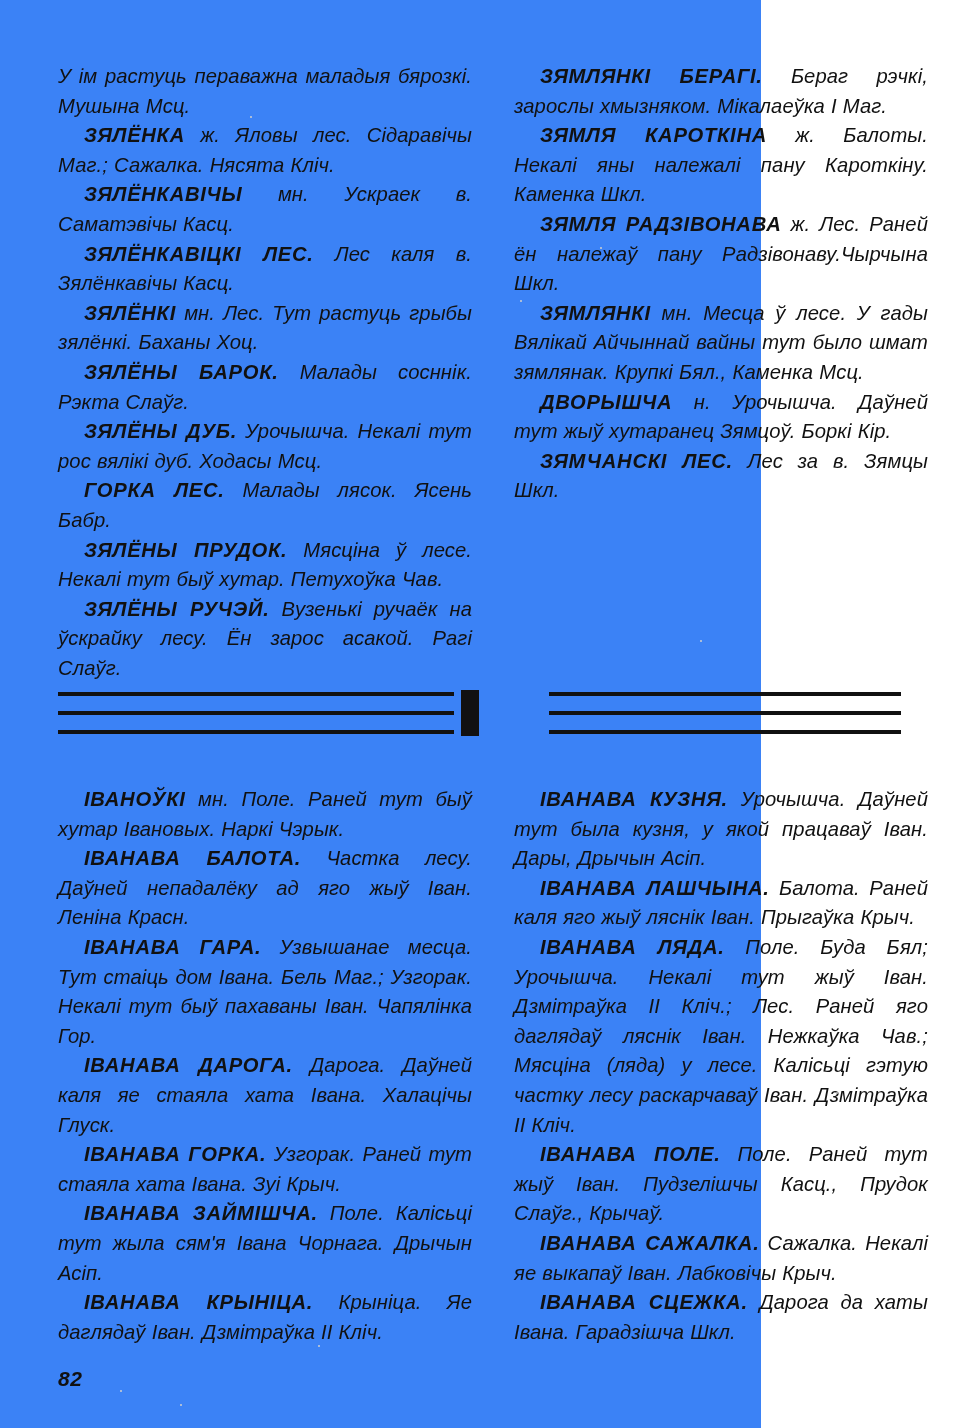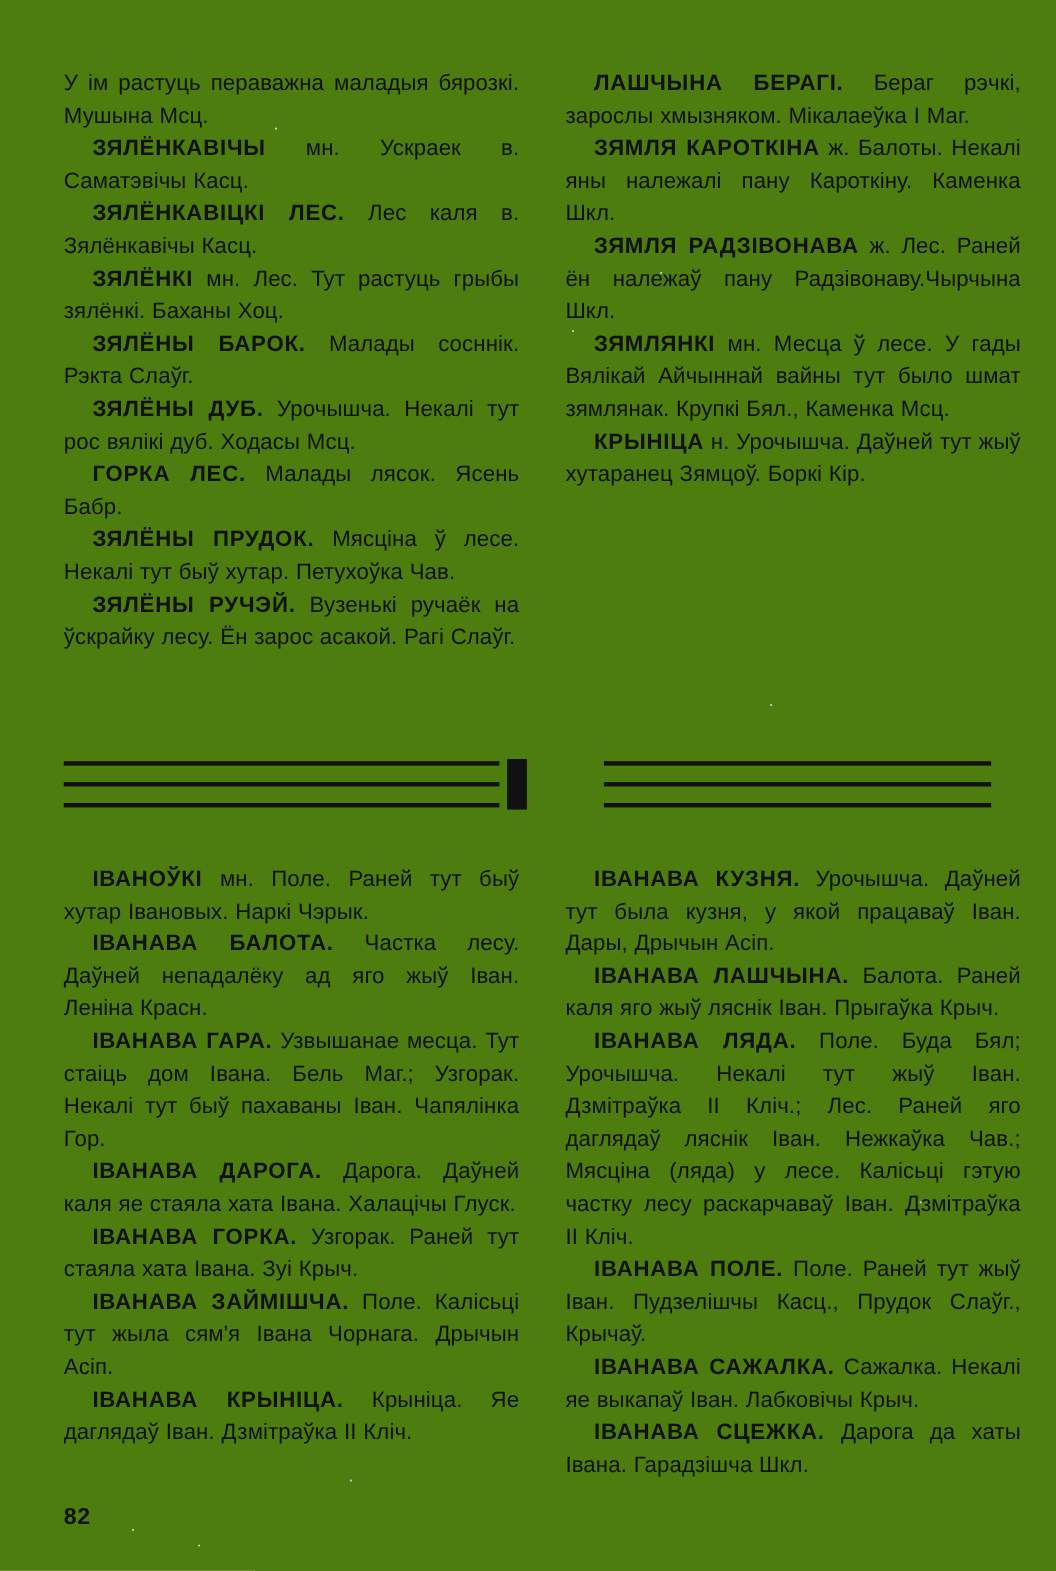--- a/index.html
+++ b/index.html
@@ -14,23 +14,24 @@
     font-family: "Liberation Sans", "DejaVu Sans", sans-serif;
     color: #111111;
     position: relative;
     overflow: hidden;
   }
 
   .page {
     position: absolute;
     left: 0;
     top: 0;
-    width: 960px;
+    width: 761px;
     height: 1428px;
-    background: #4d7c0f;
+    background: #3b82f6;
+    font-style: italic;
   }
 
   
   .section {
     position: absolute;
     display: flex;
     gap: 42px;
   }
 
   .column {
@@ -129,35 +130,37 @@
   }
 </style>
 </head>
 <body>
 
 <div class="page">
 
   <div class="section" id="section-z">
     <div class="column">
         <p class="entry cont"><span class="entry-body">У ім растуць пераважна маладыя бярозкі. Мушына Мсц.</span></p>
+        <p class="entry"><span class="headword">ЗЯЛЁНКА</span><span class="entry-body"> ж. Яловы лес. Сідаравічы Маг.; Сажалка. Нясята Кліч.</span></p>
         <p class="entry"><span class="headword">ЗЯЛЁНКАВІЧЫ</span><span class="entry-body"> мн. Ускраек в. Саматэвічы Касц.</span></p>
         <p class="entry"><span class="headword">ЗЯЛЁНКАВІЦКІ ЛЕС.</span><span class="entry-body"> Лес каля в. Зялёнкавічы Касц.</span></p>
         <p class="entry"><span class="headword">ЗЯЛЁНКІ</span><span class="entry-body"> мн. Лес. Тут растуць грыбы зялёнкі. Баханы Хоц.</span></p>
         <p class="entry"><span class="headword">ЗЯЛЁНЫ БАРОК.</span><span class="entry-body"> Малады сосннік. Рэкта Слаўг.</span></p>
         <p class="entry"><span class="headword">ЗЯЛЁНЫ ДУБ.</span><span class="entry-body"> Урочышча. Некалі тут рос вялікі дуб. Ходасы Мсц.</span></p>
         <p class="entry"><span class="headword">ГОРКА ЛЕС.</span><span class="entry-body"> Малады лясок. Ясень Бабр.</span></p>
         <p class="entry"><span class="headword">ЗЯЛЁНЫ ПРУДОК.</span><span class="entry-body"> Мясціна ў лесе. Некалі тут быў хутар. Петухоўка Чав.</span></p>
         <p class="entry"><span class="headword">ЗЯЛЁНЫ РУЧЭЙ.</span><span class="entry-body"> Вузенькі ручаёк на ўскрайку лесу. Ён зарос асакой. Рагі Слаўг.</span></p>
       </div>
     <div class="column">
-        <p class="entry"><span class="headword">ЛАШЧЫНА БЕРАГІ.</span><span class="entry-body"> Бераг рэчкі, зарослы хмызняком. Мікалаеўка І Маг.</span></p>
+        <p class="entry"><span class="headword">ЗЯМЛЯНКІ БЕРАГІ.</span><span class="entry-body"> Бераг рэчкі, зарослы хмызняком. Мікалаеўка І Маг.</span></p>
         <p class="entry"><span class="headword">ЗЯМЛЯ КАРОТКІНА</span><span class="entry-body"> ж. Балоты. Некалі яны належалі пану Кароткіну. Каменка Шкл.</span></p>
         <p class="entry"><span class="headword">ЗЯМЛЯ РАДЗІВОНАВА</span><span class="entry-body"> ж. Лес. Раней ён належаў пану Радзівонаву.Чырчына Шкл.</span></p>
         <p class="entry"><span class="headword">ЗЯМЛЯНКІ</span><span class="entry-body"> мн. Месца ў лесе. У гады Вялікай Айчыннай вайны тут было шмат зямлянак. Крупкі Бял., Каменка Мсц.</span></p>
-        <p class="entry"><span class="headword">КРЫНІЦА</span><span class="entry-body"> н. Урочышча. Даўней тут жыў хутаранец Зямцоў. Боркі Кір.</span></p>
+        <p class="entry"><span class="headword">ДВОРЫШЧА</span><span class="entry-body"> н. Урочышча. Даўней тут жыў хутаранец Зямцоў. Боркі Кір.</span></p>
+        <p class="entry"><span class="headword">ЗЯМЧАНСКІ ЛЕС.</span><span class="entry-body"> Лес за в. Зямцы Шкл.</span></p>
       </div>
   </div>
 
   <div id="letter-divider">
     <div class="rule-group left">
       <div class="rule r1"></div>
       <div class="rule r2"></div>
       <div class="rule r3"></div>
     </div>
     <div id="letter-heading">І</div>

